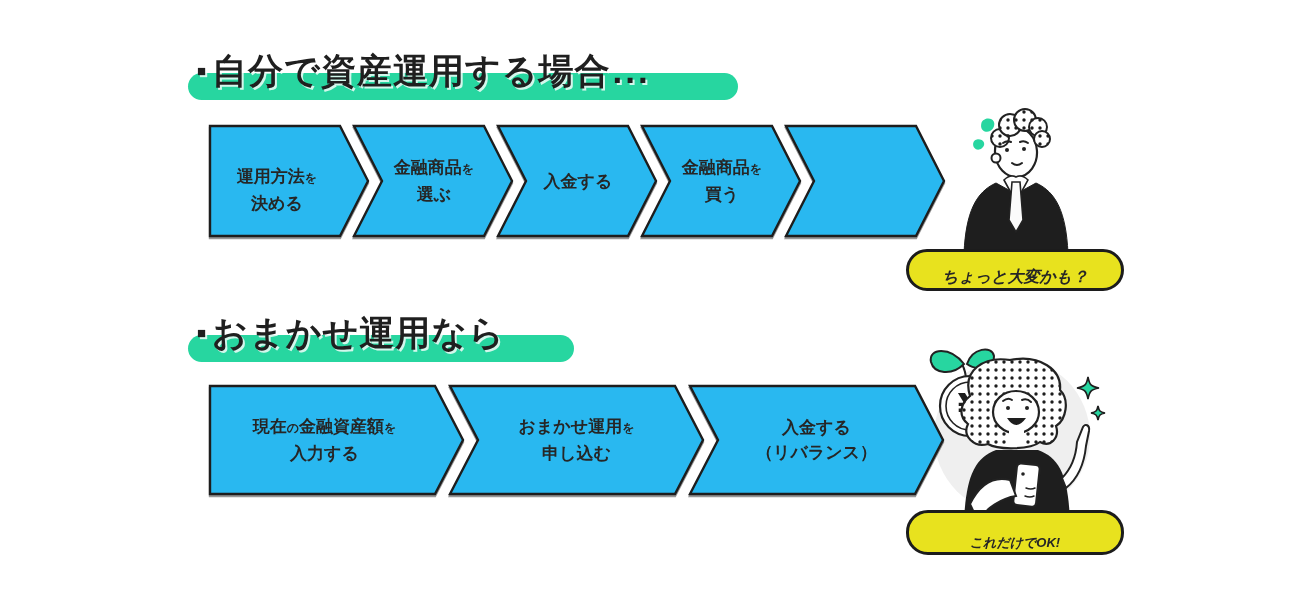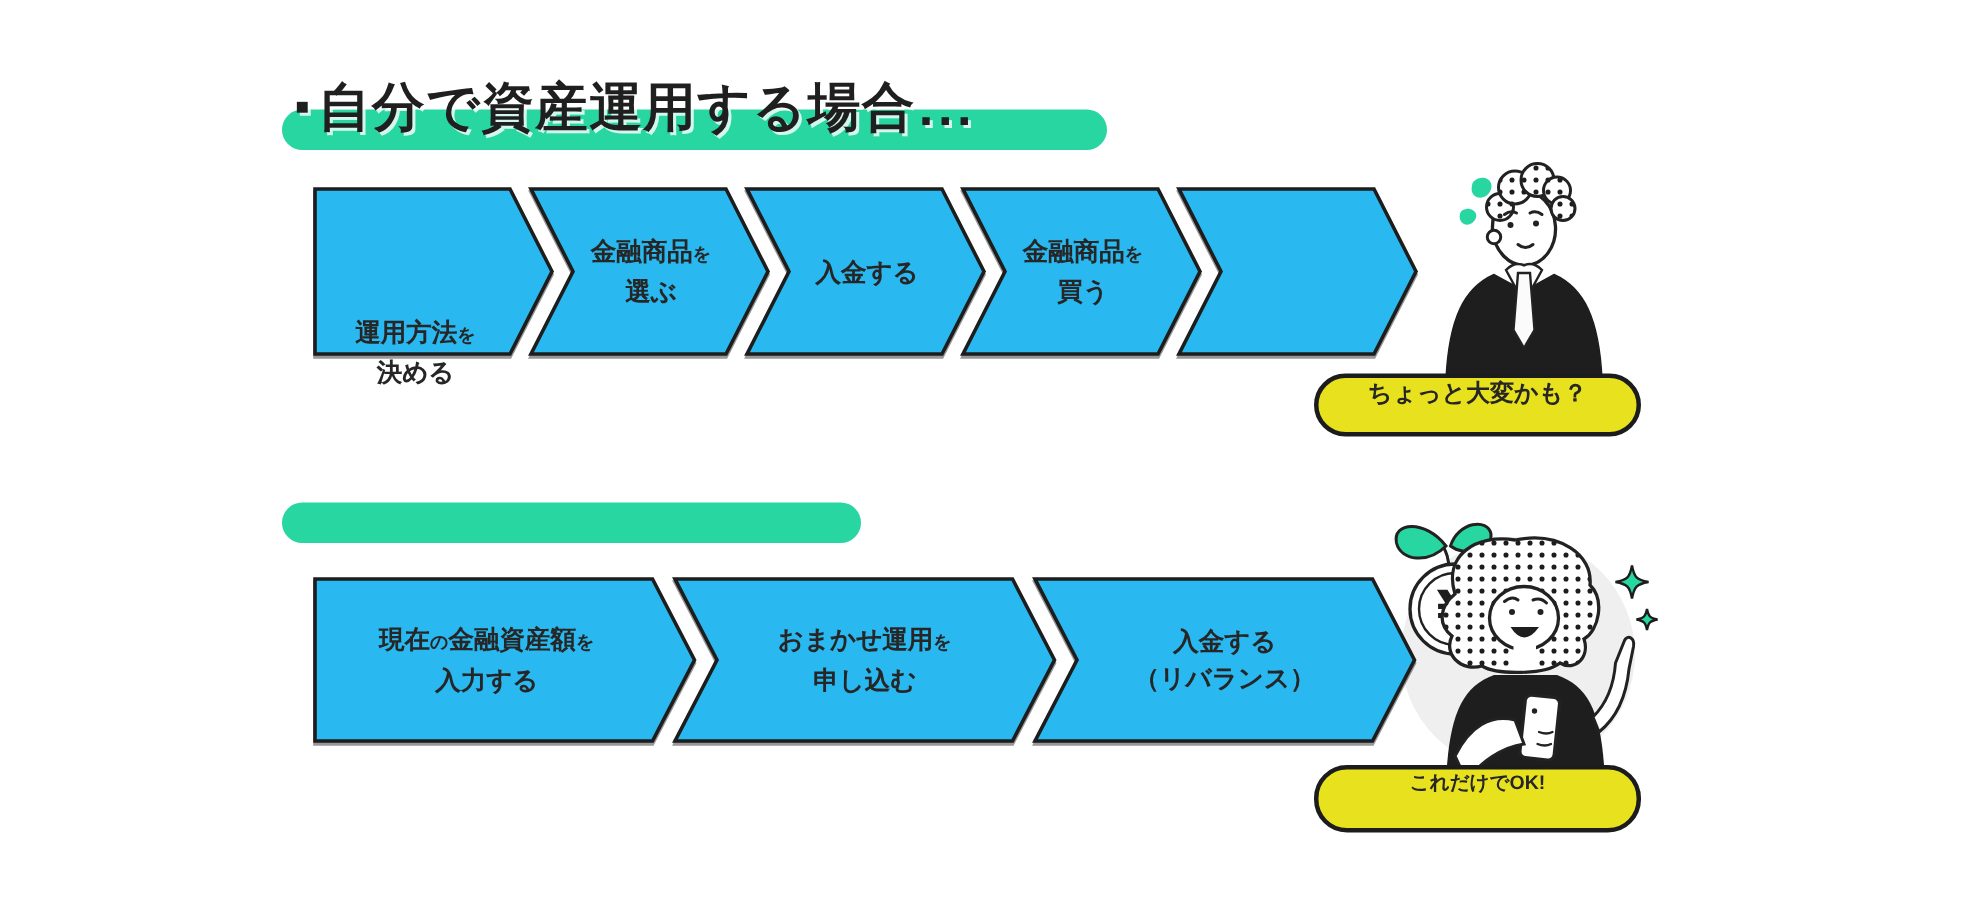--- a/index.html
+++ b/index.html
@@ -24,43 +24,43 @@
   
   .step{position:absolute;z-index:3;display:flex;flex-direction:column;align-items:center;
         justify-content:center;text-align:center;font-weight:bold;font-size:17px;
         color:#262626;line-height:25px;}
   .step .sm{font-size:12px;font-weight:bold;}
   
   .illus{position:absolute;z-index:1;}
   .man{left:948px;top:108px;}
   .woman{left:912px;top:326px;}
   
-  .bubble{position:absolute;z-index:4;left:876px;width:218px;height:42px;background:#e8e21e;
-          border:3px solid #1c1c1c;border-radius:22px;display:flex;align-items:flex-start;
-          justify-content:center;font-weight:bold;font-size:16px;color:#262626;box-sizing:border-box;}
+  .bubble{position:absolute;z-index:4;left:906px;width:218px;height:42px;background:#e8e21e;
+          border:3px solid #1c1c1c;border-radius:22px;display:flex;align-items:flex-end;
+          justify-content:center;font-weight:bold;font-size:16px;color:#262626;box-sizing:border-box;font-style:italic;}
   .bubble1{top:249px;}
   .bubble2{top:510px;height:45px;font-size:13px;}
 </style>
 </head>
 <body>
 
 <div class="canvas">
 
   <div class="hl hl1"></div>
   <div class="h-title h1pos"><span class="bullet">■</span><span>自分で資産運用する場合</span><span class="h-dots">...</span></div>
 
   <svg class="flow flow1" width="740" height="118" viewBox="0 0 740 118">
     <polygon points="2,3 132,3 160,58 132,113 2,113"></polygon>
     <polygon points="146,3 276,3 304,58 276,113 146,113 174,58"></polygon>
     <polygon points="290,3 420,3 448,58 420,113 290,113 318,58"></polygon>
     <polygon points="434,3 564,3 592,58 564,113 434,113 462,58"></polygon>
     <polygon points="578,3 708,3 736,58 708,113 578,113 606,58"></polygon>
   </svg>
 
-  <div class="step" style="left:212px;top:126px;width:130px;height:128px;margin-top:45px;">
+  <div class="step" style="left:212px;top:126px;width:130px;height:128px;">
     <div><span>運用方法</span><span class="sm">を</span></div>
     <div>決める</div>
   </div>
   <div class="step" style="left:364px;top:126px;width:140px;height:110px;">
     <div><span>金融商品</span><span class="sm">を</span></div>
     <div>選ぶ</div>
   </div>
   <div class="step" style="left:508px;top:126px;width:140px;height:110px;">
     <div><span>入金する</span></div>
 
@@ -103,20 +103,21 @@
       <path d="M56,72 L68,94 L80,72 C76,68 72,67 68,69 C64,67 60,68 56,72 Z" fill="#fff" stroke="#222" stroke-width="1.6"></path>
       <path d="M64,74 L72,74 L75,112 L68,124 L61,112 Z" fill="#fbfbfb" stroke="#222" stroke-width="1.6"></path>
     </g>
   </svg>
 
   <div class="bubble bubble1">
     <span>ちょっと大変かも？</span>
   </div>
 
   <div class="hl hl2"></div>
+  <div class="h-title h2pos"><span class="bullet">■</span><span>おまかせ運用なら</span></div>
 
   <svg class="illus woman" width="205" height="195" viewBox="0 0 205 195">
     <defs>
       <pattern id="dots2" width="8" height="8" patternUnits="userSpaceOnUse">
         <rect width="8" height="8" fill="#fff"></rect>
           <circle cx="4" cy="4" r="1.7" fill="#1d1d1d"></circle>
       </pattern>
     </defs>
     <circle cx="100" cy="110" r="78" fill="#efefef"></circle>
     <g>

